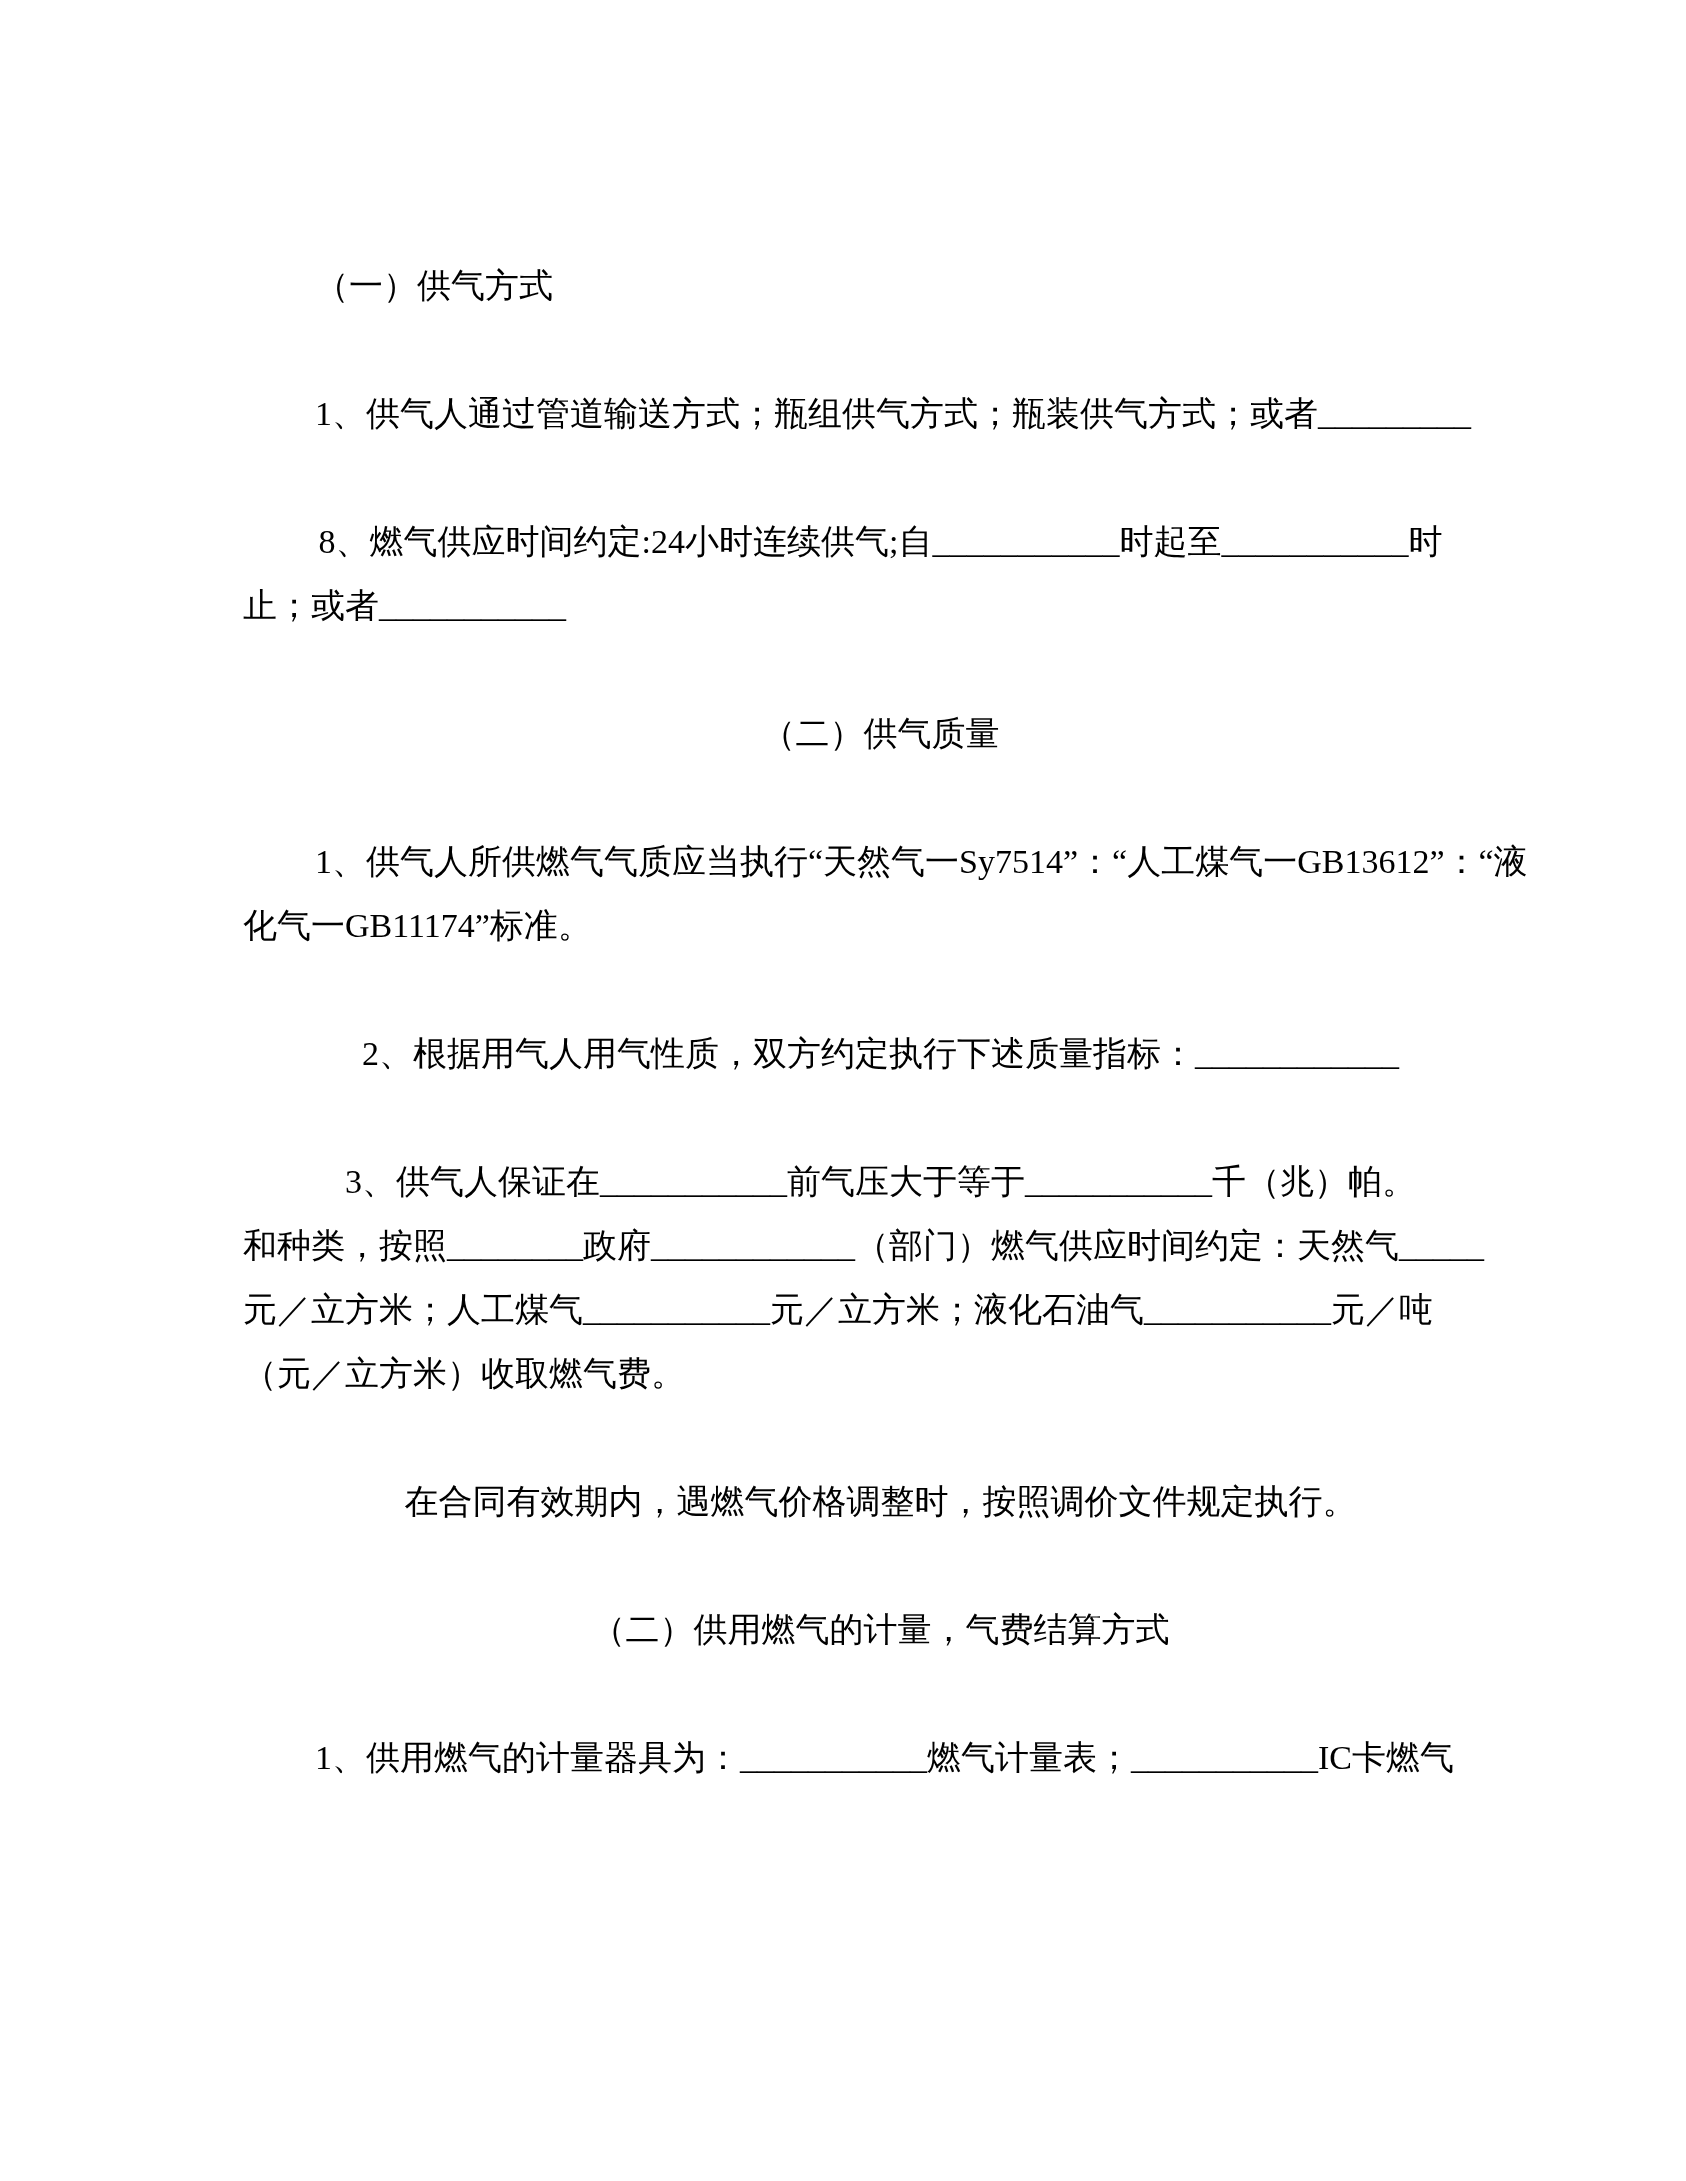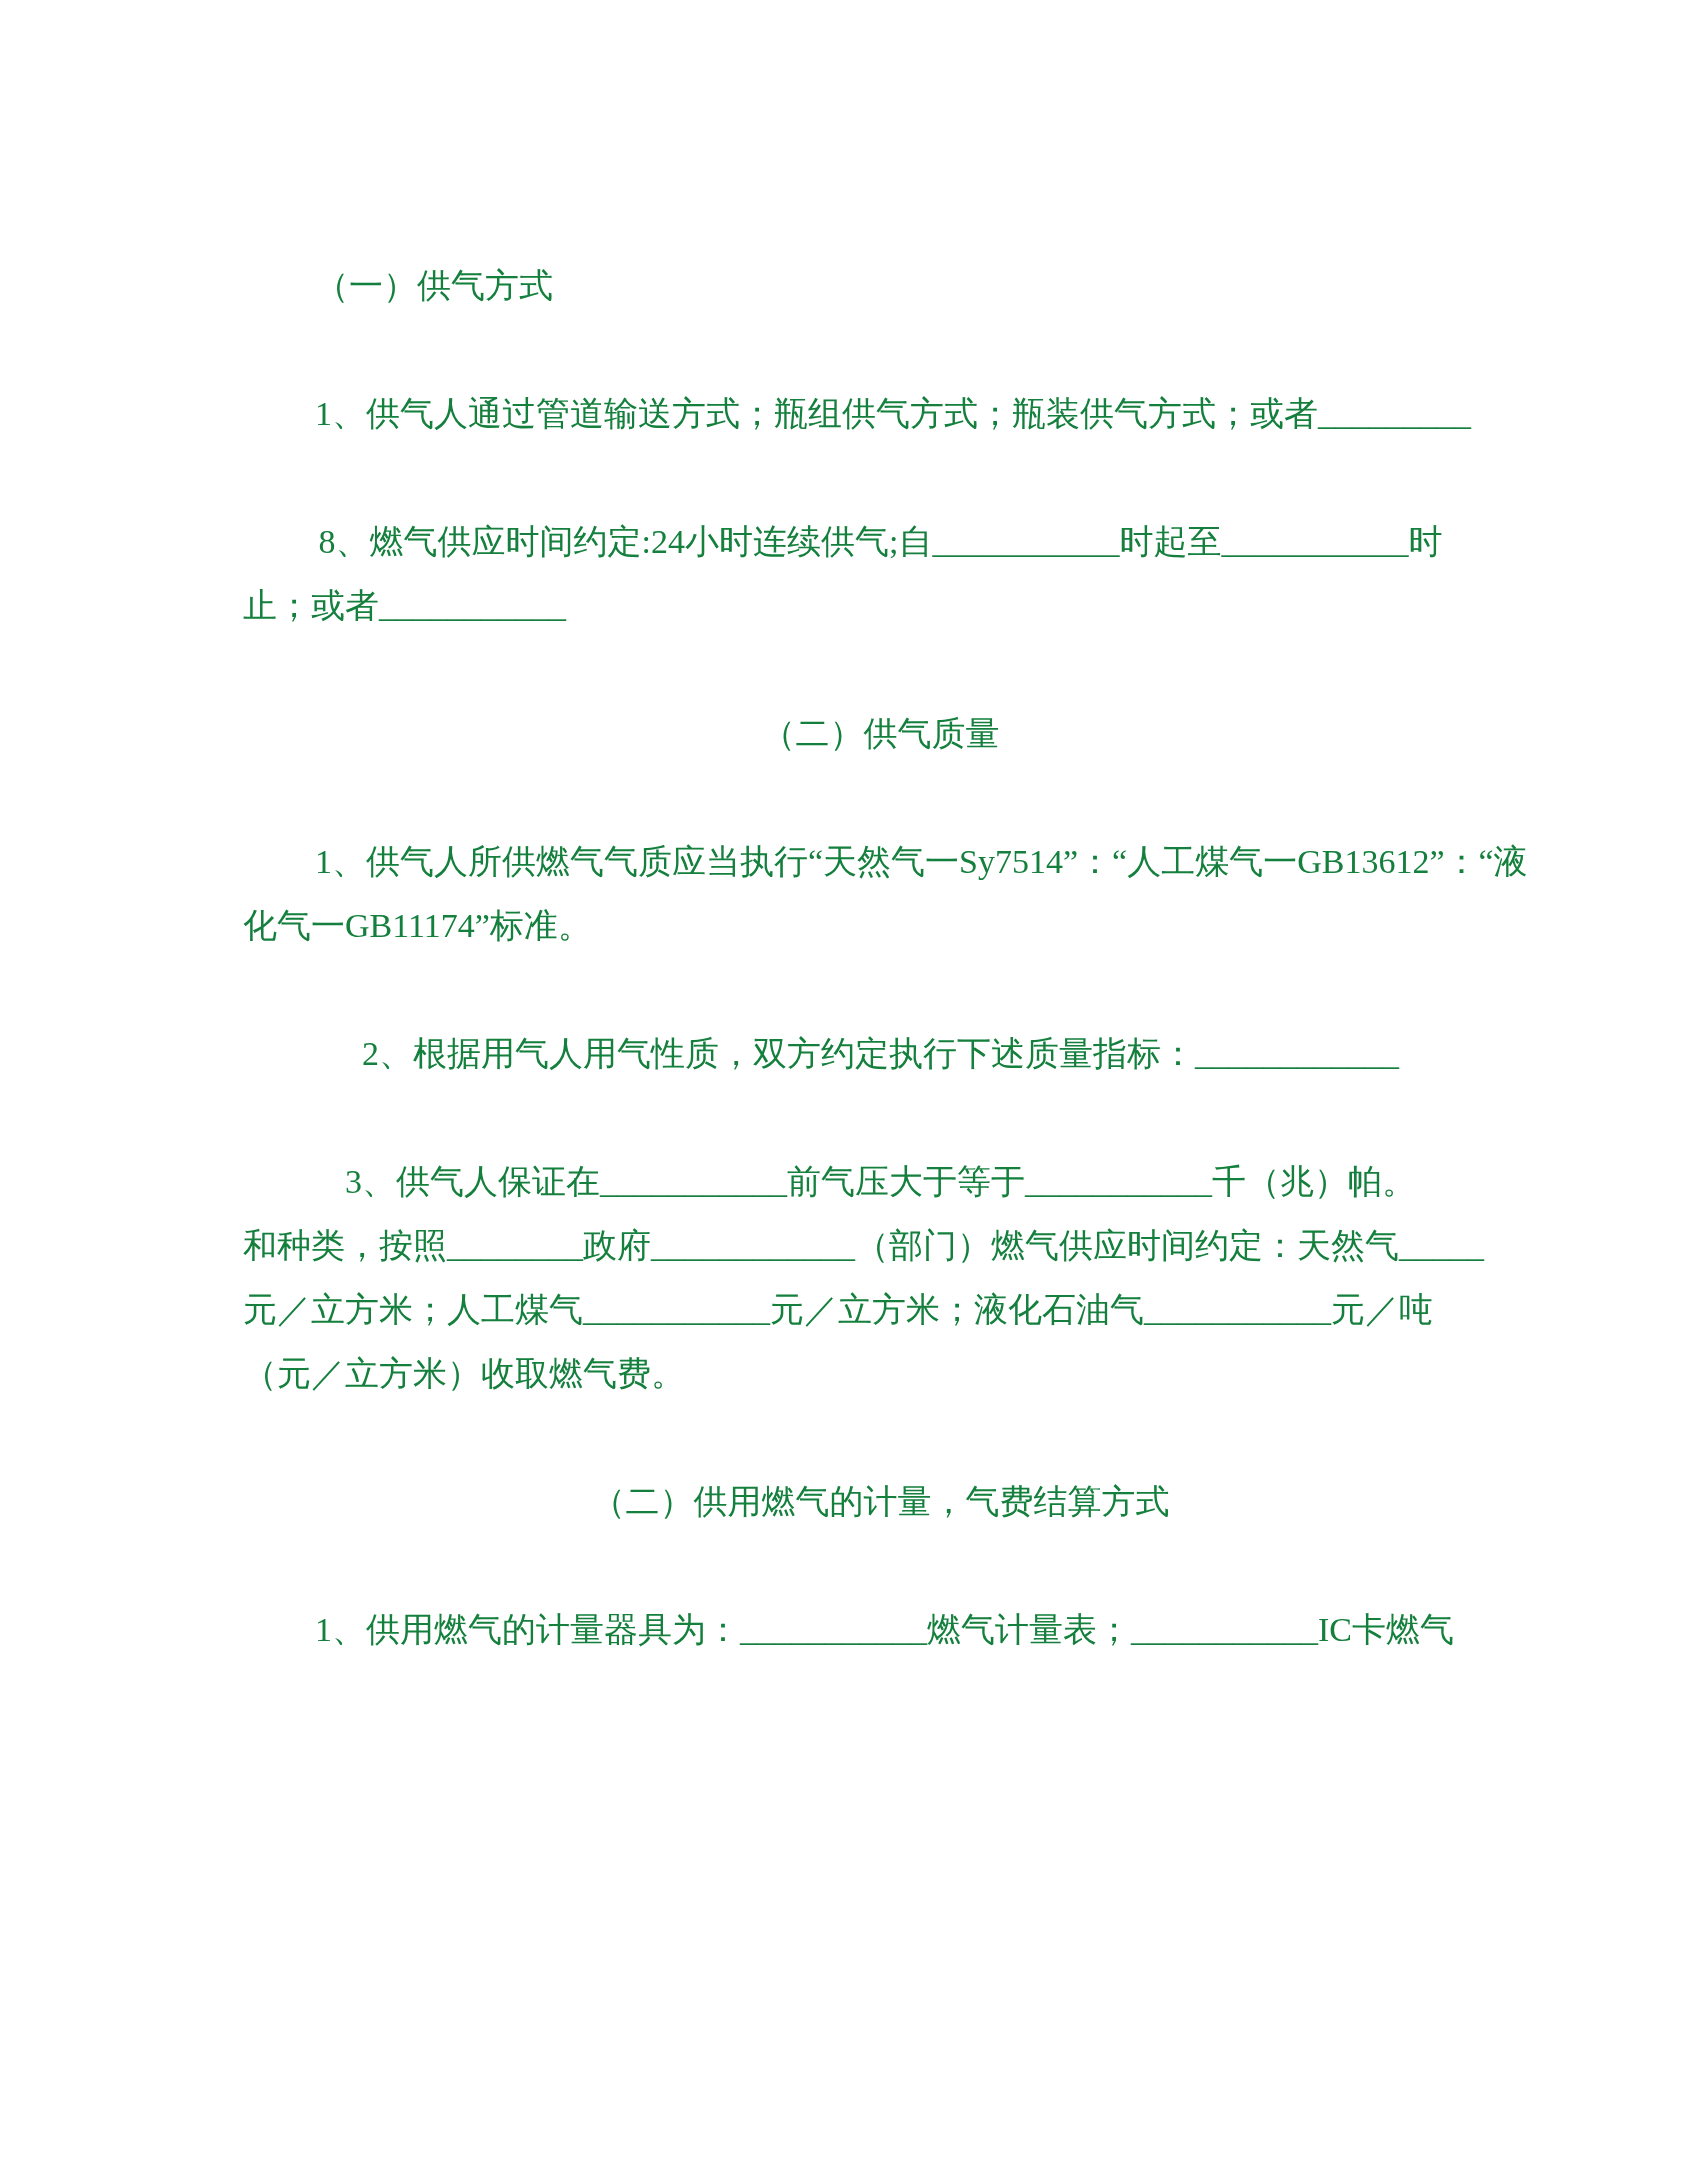--- a/index.html
+++ b/index.html
@@ -11,21 +11,21 @@
     width: 1686px;
     height: 2182px;
     position: relative;
     overflow: hidden;
   }
   .doc {
     position: absolute;
     left: 243px;
     top: 254px;
     width: 1203px;
-    color: #15803d;
+    color: #000000;
     font-family: "Liberation Serif", "DejaVu Serif", serif;
     font-size: 34px;
     line-height: 64px;
   }
   .line {
     white-space: nowrap;
     height: 64px;
   }
   
   .indent {
@@ -46,16 +46,17 @@
   <div class="line indent gap">8、燃气供应时间约定:24小时连续供气;自___________时起至___________时</div>
   <div class="line">止；或者___________</div>
   <div class="line indent gap">（二）供气质量</div>
   <div class="line indent gap">1、供气人所供燃气气质应当执行“天然气一Sy7514”：“人工煤气一GB13612”：“液</div>
   <div class="line">化气一GB11174”标准。</div>
   <div class="line indent gap">2、根据用气人用气性质，双方约定执行下述质量指标：____________</div>
   <div class="line indent gap">3、供气人保证在___________前气压大于等于___________千（兆）帕。</div>
   <div class="line">和种类，按照________政府____________（部门）燃气供应时间约定：天然气_____</div>
   <div class="line">元／立方米；人工煤气___________元／立方米；液化石油气___________元／吨</div>
   <div class="line">（元／立方米）收取燃气费。</div>
+  <div class="line indent gap">在合同有效期内，遇燃气价格调整时，按照调价文件规定执行。</div>
   <div class="line indent gap">（二）供用燃气的计量，气费结算方式</div>
   <div class="line indent gap">1、供用燃气的计量器具为：___________燃气计量表；___________IC卡燃气</div>
 </div>
 
 
 </body></html>

